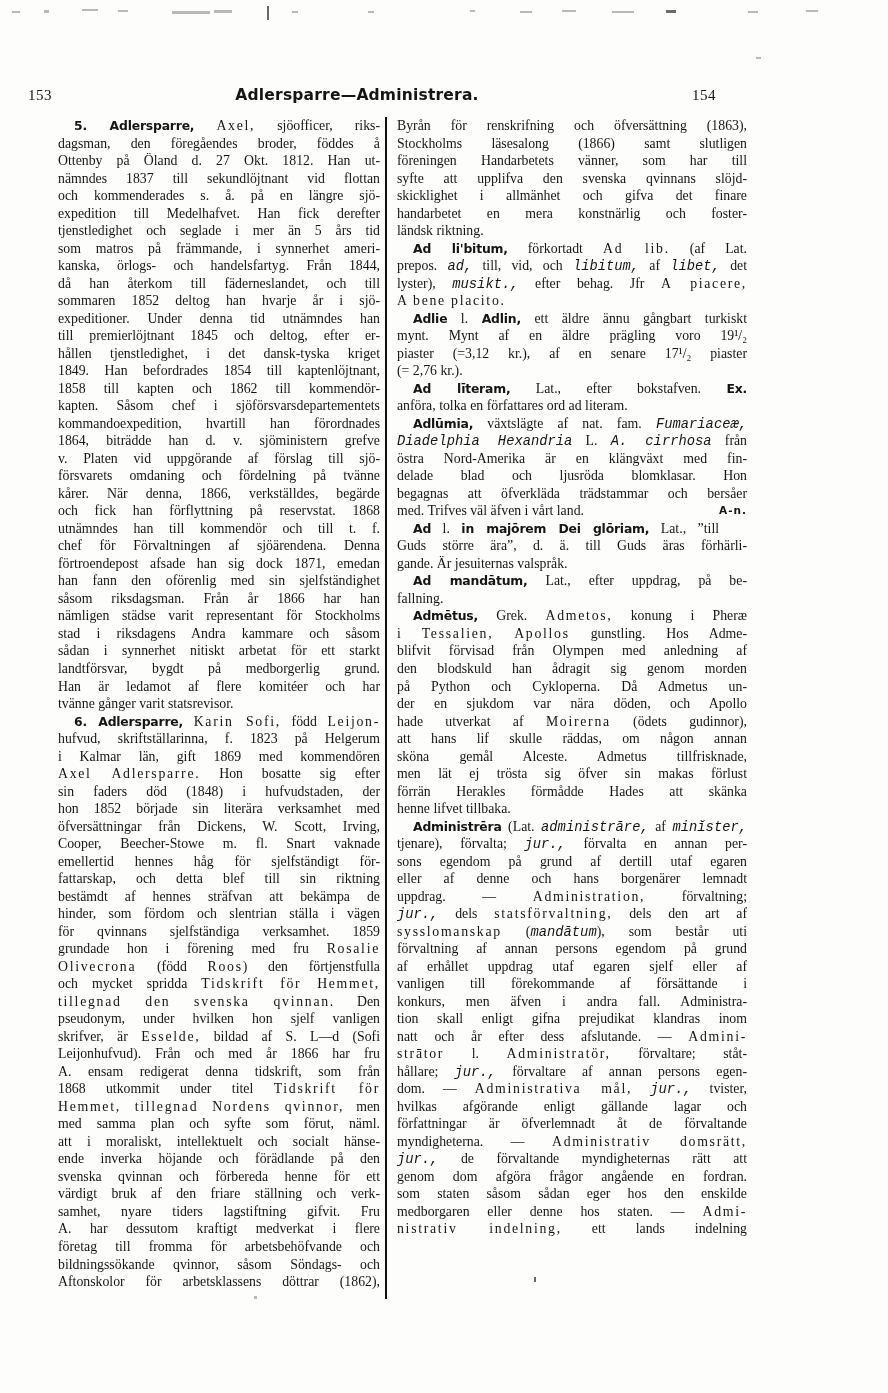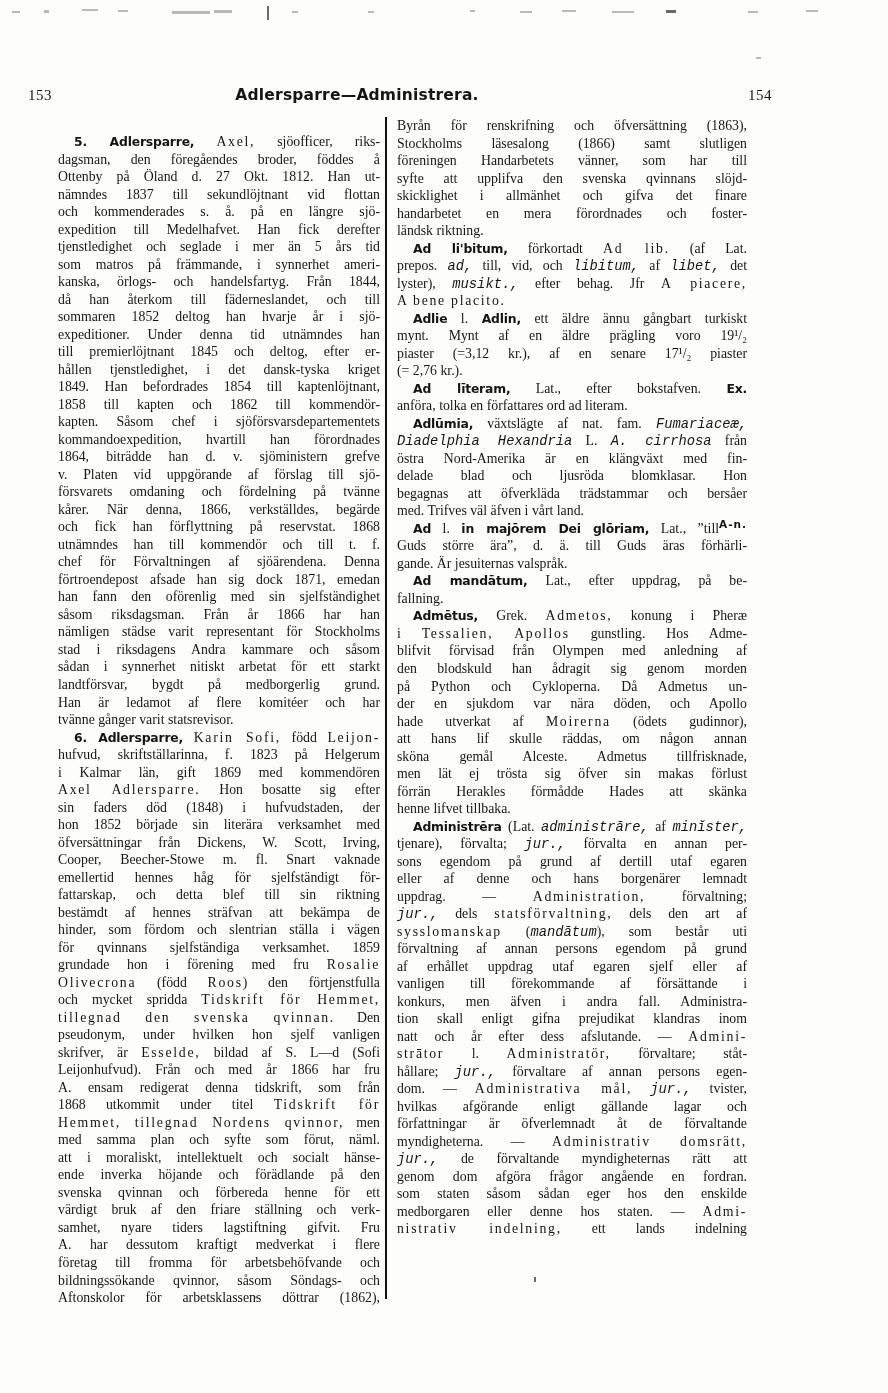--- a/index.html
+++ b/index.html
@@ -4,47 +4,46 @@
 <style>
   html,body{margin:0;padding:0;background:#e9e9e9;}
   .page{
     position:relative;width:888px;height:1393px;margin:0 auto;
     background:#fdfdfc;color:#151515;overflow:hidden;
     font-family:"Liberation Serif","DejaVu Serif",serif;
   }
   
   .pgnum{position:absolute;top:87px;font-size:15px;letter-spacing:.5px;}
   .pgnum.left{left:28px;}
-  .pgnum.right{left:716px;width:56px;text-align:right;}
+  .pgnum.right{left:676px;width:56px;text-align:center;}
   .head-title{
     position:absolute;top:86px;left:357px;transform:translateX(-50%);
     font-family:"DejaVu Sans","Liberation Sans",sans-serif;
     font-weight:bold;font-size:15.5px;letter-spacing:.2px;white-space:nowrap;text-align:center;
   }
   
   .col{position:absolute;top:117px;overflow:hidden;}
-  .col.left{left:58px;width:322px;margin-top:16px;}
+  .col.left{left:58px;width:322px;}
   .col.right{left:397px;width:350px;}
   .divider{position:absolute;left:385px;top:117px;width:2px;height:1182px;background:#101010;}
   .line{
     height:17.53px;line-height:17.53px;font-size:13.8px;
     white-space:nowrap;text-align:justify;text-align-last:justify;
   }
   .line.first{text-indent:16px;}
   .line.end{text-align-last:left;}
   .line b{
     font-family:"DejaVu Sans","Liberation Sans",sans-serif;
     font-size:12.4px;letter-spacing:-0.2px;
   }
   .line i{font-style:italic;font-family:Liberation Mono, monospace;}
   .sp{letter-spacing:1.7px;}
   .sig{
     float:right;font-weight:bold;font-size:10.5px;letter-spacing:1px;
     font-family:"DejaVu Sans",sans-serif;
-    margin-top:14px;
   }
   
   .noise{position:absolute;background:#b9b9b9;}
   .noise.dark{background:#6a6a6a;}
 </style>
 </head>
 <body>
 
 <div class="page">
 
@@ -144,21 +143,21 @@
       <div class="line">företag till fromma för arbetsbehöfvande och</div>
       <div class="line">bildningssökande qvinnor, såsom Söndags- och</div>
       <div class="line">Aftonskolor för arbetsklassens döttrar (1862),</div>
     </div>
   <div class="col right">
       <div class="line">Byrån för renskrifning och öfversättning (1863),</div>
       <div class="line">Stockholms läsesalong (1866) samt slutligen</div>
       <div class="line">föreningen Handarbetets vänner, som har till</div>
       <div class="line">syfte att upplifva den svenska qvinnans slöjd-</div>
       <div class="line">skicklighet i allmänhet och gifva det finare</div>
-      <div class="line">handarbetet en mera förordnades och foster-</div>
+      <div class="line">handarbetet en mera konstnärlig och foster-</div>
       <div class="line end">ländsk riktning.</div>
       <div class="line first"><b>Ad li'bitum,</b> förkortadt <span class="sp">Ad lib.</span> (af Lat.</div>
       <div class="line">prepos. <i>ad,</i> till, vid, och <i>libitum,</i> af <i>libet,</i> det</div>
       <div class="line">lyster), <i>musikt.,</i> efter behag.  Jfr <span class="sp">A piacere,</span></div>
       <div class="line end"><span class="sp">A bene placito.</span></div>
       <div class="line first"><b>Adlie</b> l. <b>Adlin,</b> ett äldre ännu gångbart turkiskt</div>
       <div class="line">mynt.  Mynt af en äldre prägling voro 19¹/₂</div>
       <div class="line">piaster (=3,12 kr.), af en senare 17¹/₂ piaster</div>
       <div class="line end">(= 2,76 kr.).</div>
       <div class="line first"><b>Ad līteram,</b> Lat., efter bokstafven.  <b>Ex.</b></div>

